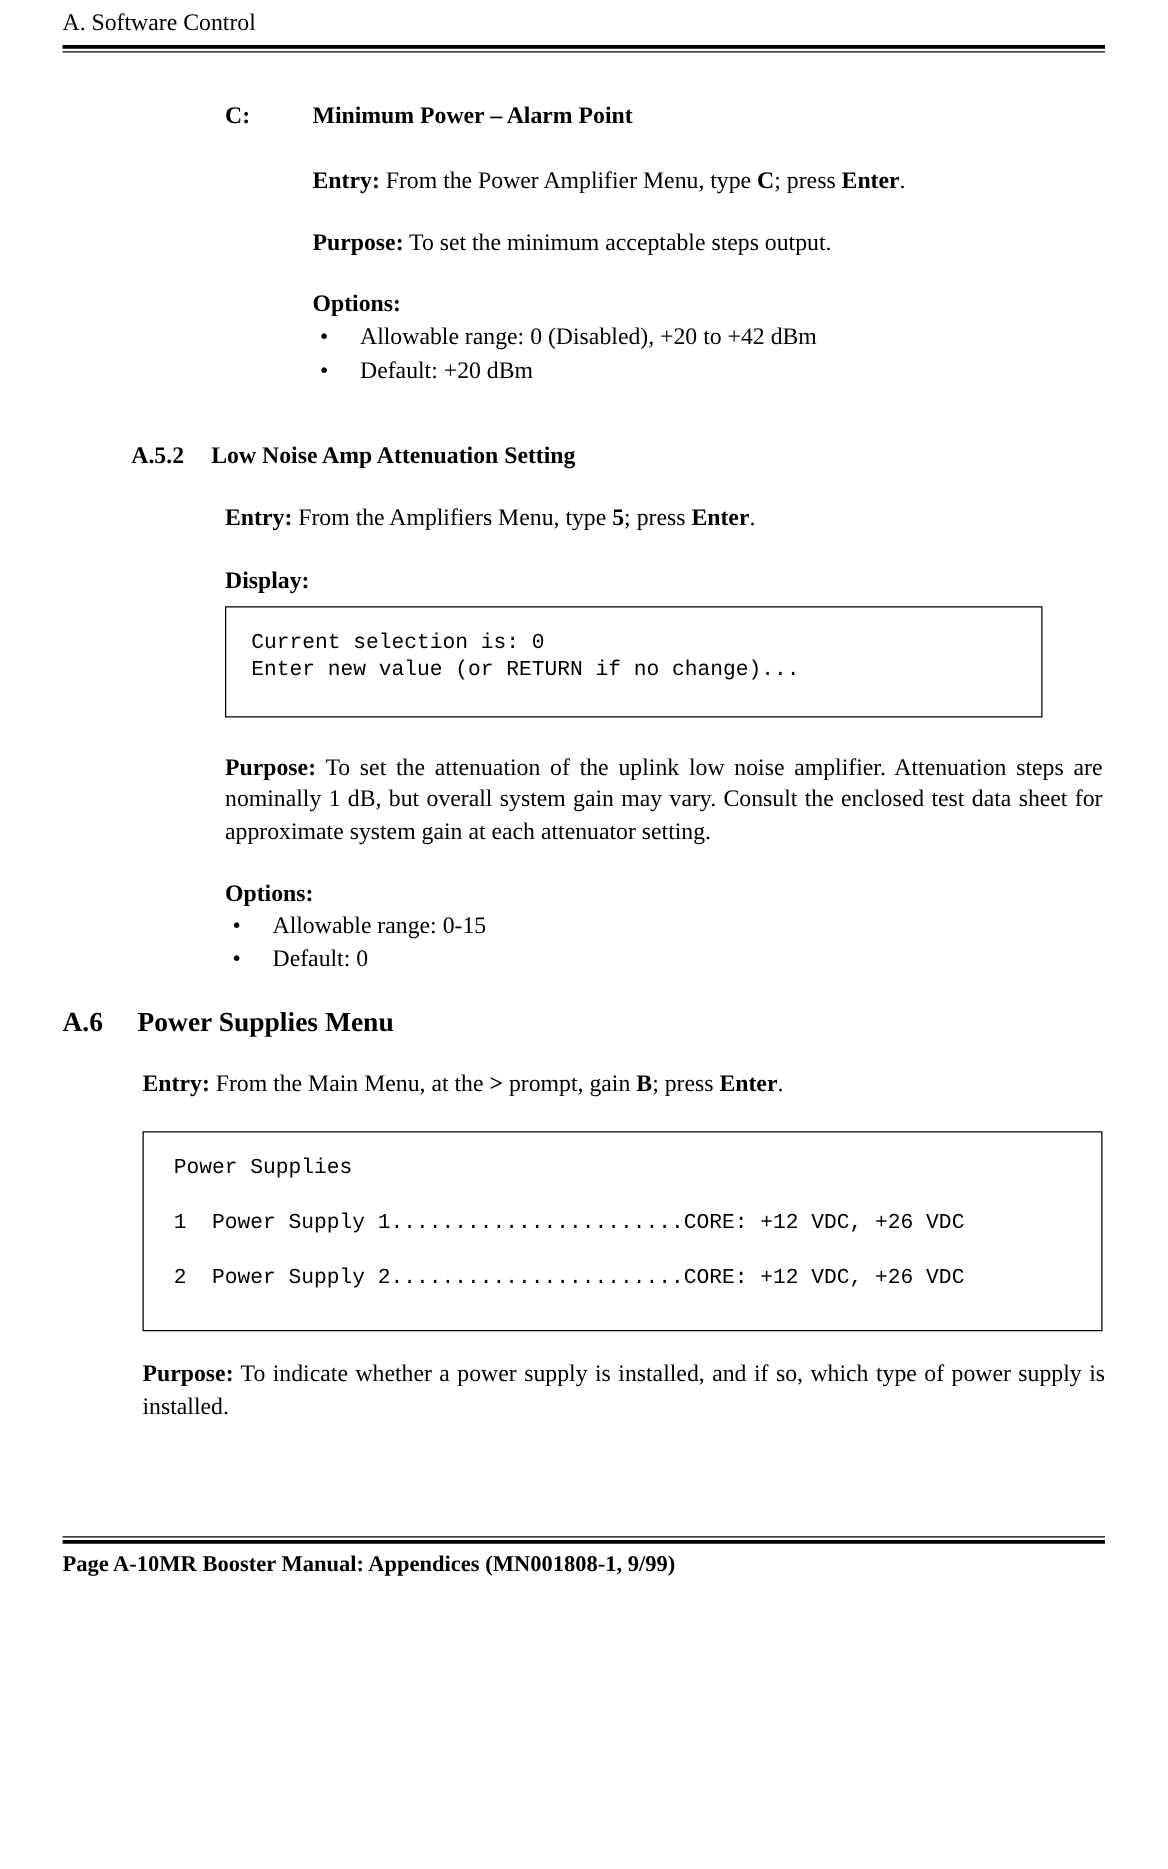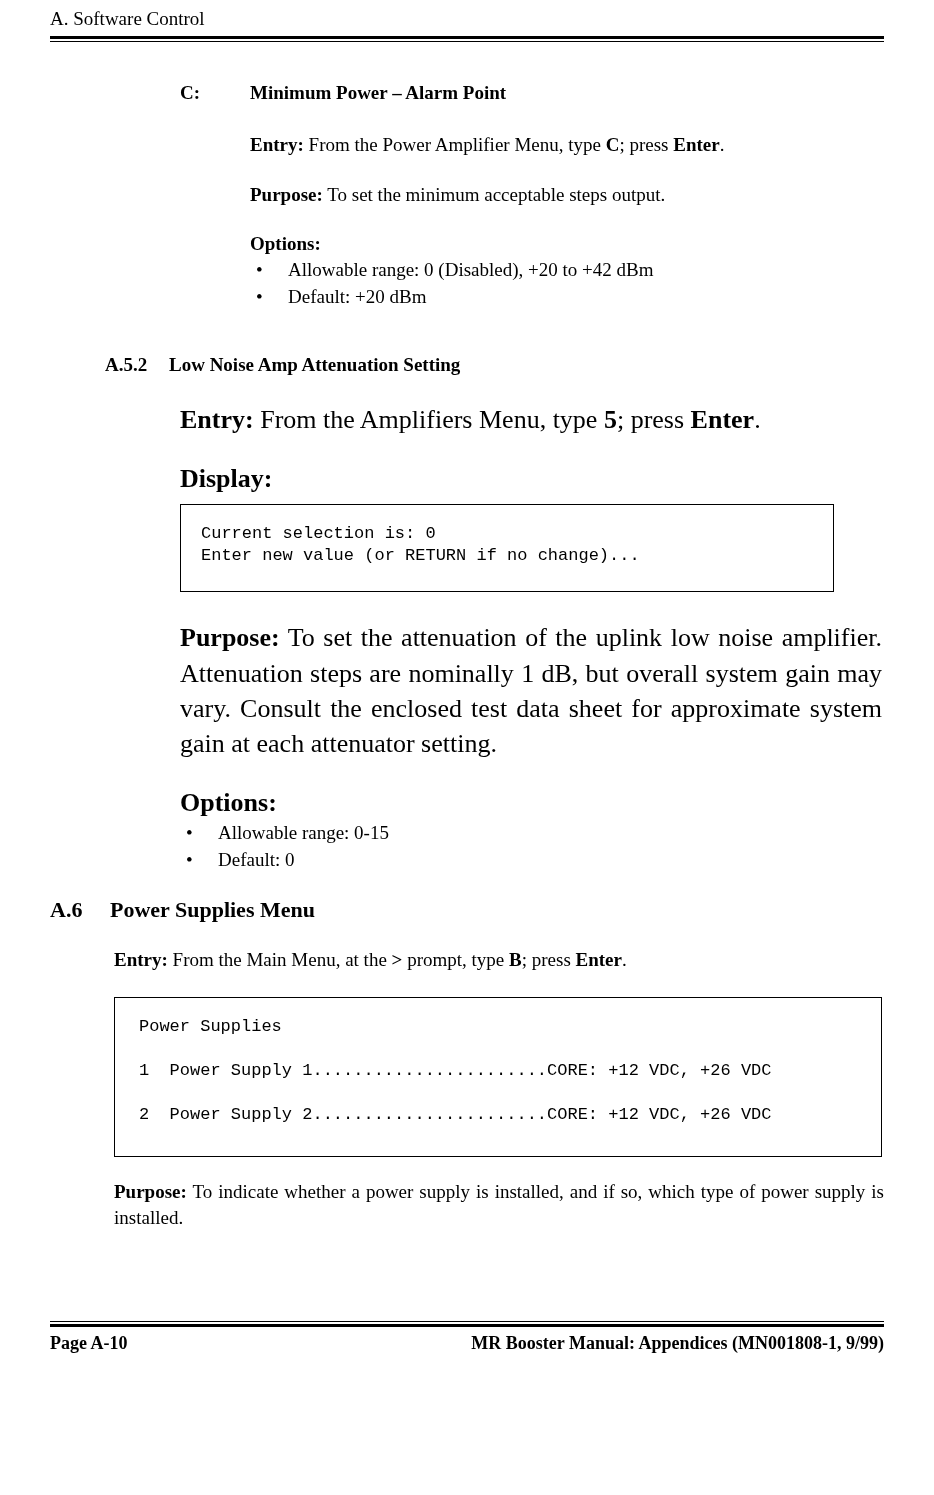--- a/index.html
+++ b/index.html
@@ -69,21 +69,21 @@
       font-weight: bold;
       margin-top: 44px;
       margin-bottom: 26px;
     }
     .section-heading-a52 .num {
       display: inline-block;
       width: 64px;
     }
     .indent-2 {
       margin-left: 130px;
-      font-size: 26px;
+      font-size: 19px;
       line-height: 1.35;
     }
     .display-box {
       margin-left: 130px;
       margin-right: 50px;
       border: 1.5px solid black;
       padding: 18px 20px 24px 20px;
       font-family: 'Courier New', Courier, monospace;
       font-size: 17px;
       line-height: 1.3;
@@ -127,21 +127,20 @@
     .footer-divider {
       border-top: 1px solid black;
       border-bottom: 3px solid black;
       height: 0px;
       padding-top: 2px;
       margin-top: 90px;
       margin-bottom: 6px;
     }
     .footer {
       display: flex;
-      justify-content: space-between;
       font-weight: bold;
       font-size: 18px;
       padding-bottom: 10px;
     }
   </style>
 </head>
 <body>
 
 <div class="page">
   <div class="header">A. Software Control</div>
@@ -205,21 +204,21 @@
         <span class="bullet">•</span>
         <span>Default: 0</span>
       </div>
   </div>
 
   <div class="section-heading-a6">
     <span class="num">A.6</span><span>Power Supplies Menu</span>
   </div>
 
   <div class="indent-3 para">
-    <span class="bold">Entry:</span><span> From the Main Menu, at the </span><span class="bold">&gt;</span><span> prompt, type </span><span class="bold">B</span><span>; press </span><span class="bold">Enter</span><span>.</span>
+    <span class="bold">Entry:</span><span> From the Main Menu, at the </span><span class="bold">&gt;</span><span> prompt, gain </span><span class="bold">B</span><span>; press </span><span class="bold">Enter</span><span>.</span>
   </div>
 
   <div class="menu-box"><span>Power Supplies</span>
 
 <span>1  Power Supply 1.......................CORE: +12 VDC, +26 VDC</span>
 
 <span>2  Power Supply 2.......................CORE: +12 VDC, +26 VDC</span></div>
 
   <div class="indent-3 para justify">
     <span class="bold">Purpose:</span><span> To indicate whether a power supply is installed, and if so, which type of power supply is installed.</span>

